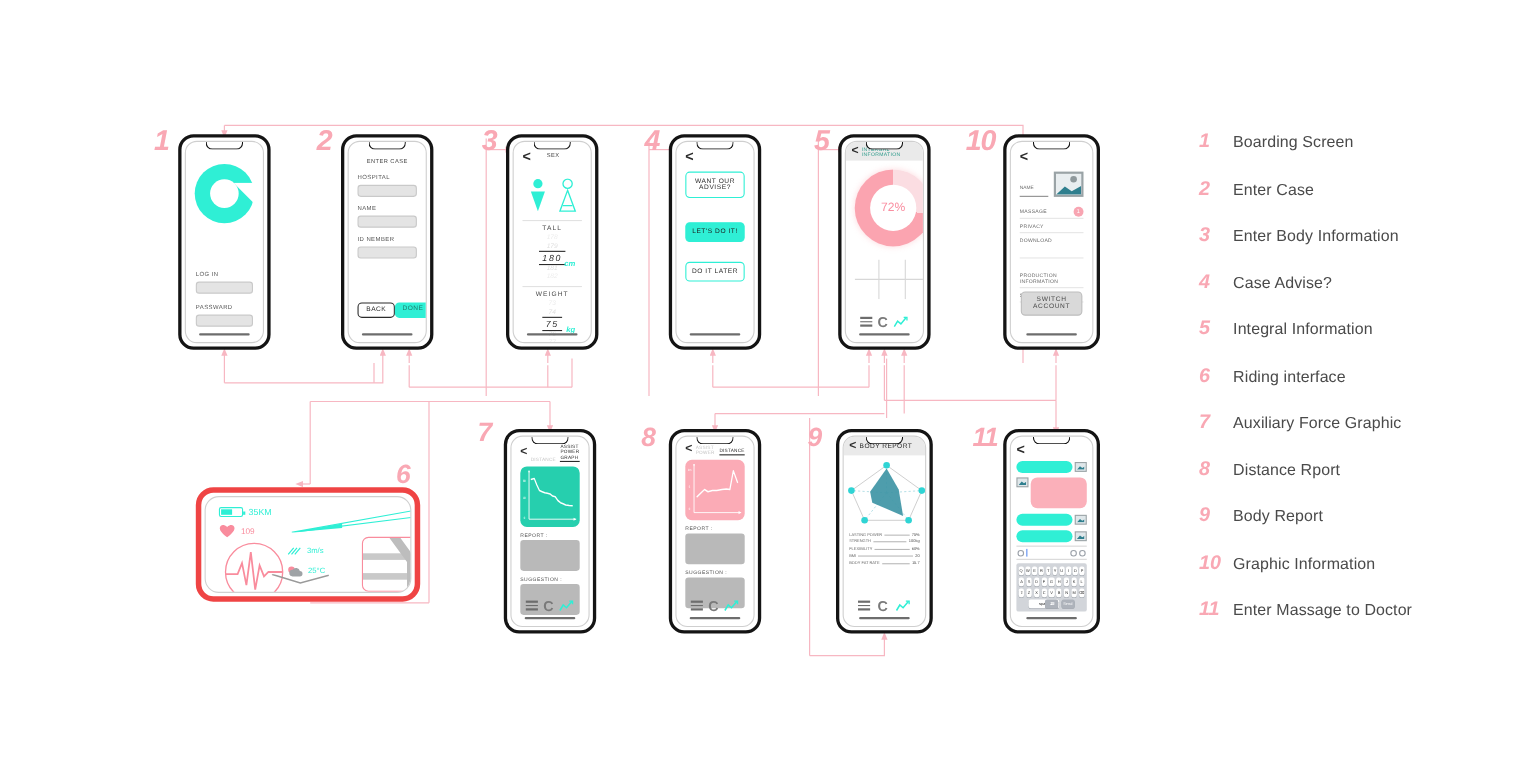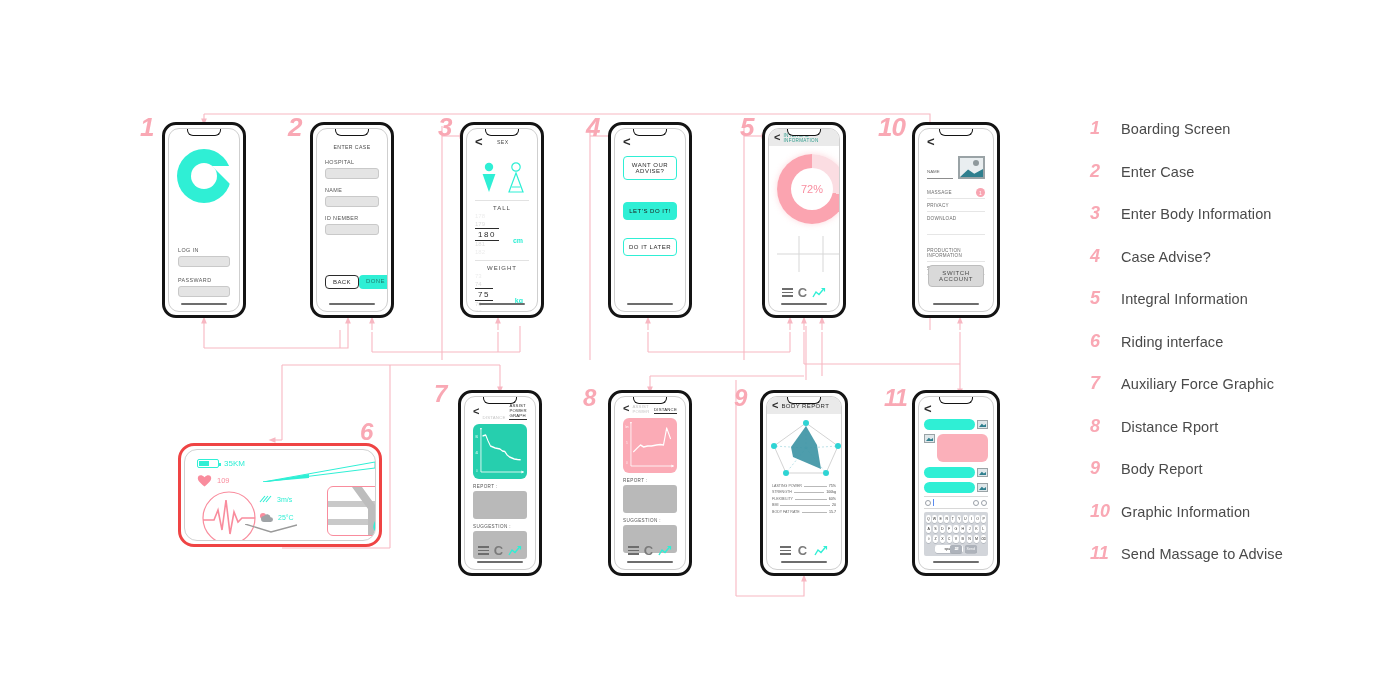--- a/index.html
+++ b/index.html
@@ -45,21 +45,21 @@
   
   .btn-out { display:inline-block; border:1px solid #2b2b2b; border-radius:4px;
              font-size:6px; letter-spacing:.4px; padding:3px 7px; color:#2b2b2b; }
   .btn-fill { display:inline-block; background:#2fefd5; border-radius:4px;
               font-size:6px; letter-spacing:.4px; padding:3px 7px; color:#1f7d70; }
 
   
   .sx-row { display:flex; justify-content:space-around; align-items:flex-end; height:44px; margin-top:4px;}
   .rule { height:1px; background:#e2e2e2; margin:4px 0; }
   .pick-ttl { font-size:6px; text-align:center; letter-spacing:1px; color:#4a4a4a; }
-  .pick { text-align:left; font-size:6px; line-height:7.5px; color:#c9c9c9; position:relative; }
+  .pick { text-align:center; font-size:6px; line-height:7.5px; color:#c9c9c9; position:relative;font-style:italic; }
   .pick .sel { color:#2b2b2b; font-size:8px; letter-spacing:1.5px; line-height:11px;
                border-top:1px solid #2b2b2b; border-bottom:1px solid #2b2b2b; display:inline-block;
                padding:0 3px; }
   .unit { position:absolute; right:6px; font-size:7px; font-weight:700; color:#2fefd5; }
 
   
   .s4-btn { border:1px solid #2fefd5; border-radius:4px; text-align:center;
             font-size:6px; letter-spacing:.5px; padding:5px 0; color:#2b2b2b; }
   .s4-btn.fill { background:#2fefd5; color:#1b1b1b; border-color:#2fefd5; }
 
@@ -120,21 +120,21 @@
          display:flex; align-items:center; justify-content:center; color:#2b2b2b;
          box-shadow:0 .5px 0 #9aa0a8; }
   .key.w { width:12px; background:#aeb3bb; color:#fff; }
   .key.sp { width:28px; background:#fff; }
   .key.num { width:12px; background:#aeb3bb; color:#fff; }
   .inputbar { display:flex; align-items:center; gap:2px; border-top:1px solid #d8d8d8;
               border-bottom:1px solid #d8d8d8; padding:2px 1px; margin-top:3px; }
   .circ { width:6px; height:6px; border-radius:50%; border:1px solid #9aa0a8; flex:none; }
 
   
-  .s6 { position:absolute; border:3px solid #ef4444; border-radius:16px; background:#fff; }
+  .s6 { position:absolute; border:5px solid #ef4444; border-radius:16px; background:#fff; }
   .s6 .in { position:absolute; inset:3px; border:1px solid #d0d0d0; border-radius:13px; overflow:hidden; }
   .batt { width:22px; height:9px; border:1.4px solid #2fefd5; border-radius:2px; position:relative; }
   .batt i { position:absolute; left:1px; top:1px; bottom:1px; width:10px; background:#2fefd5; }
   .batt:after { content:""; position:absolute; right:-3px; top:2.5px; width:2px; height:3px;
                 background:#2fefd5; }
 
   
   .brand { position:absolute; font-style:italic; font-weight:700; color:#2b2b2b;
            font-size:26px; line-height:26px; letter-spacing:.5px; text-align:right; }
 
@@ -721,17 +721,17 @@
     <div class="leg-row">
       <span class="leg-n">9</span>
       <span class="leg-t">Body Report</span>
     </div>
     <div class="leg-row">
       <span class="leg-n">10</span>
       <span class="leg-t">Graphic Information</span>
     </div>
     <div class="leg-row">
       <span class="leg-n">11</span>
-      <span class="leg-t">Send Massage to Advise</span>
+      <span class="leg-t">Enter Massage to Doctor</span>
     </div>
   </div>
 
 </div>
 
 </body></html>

